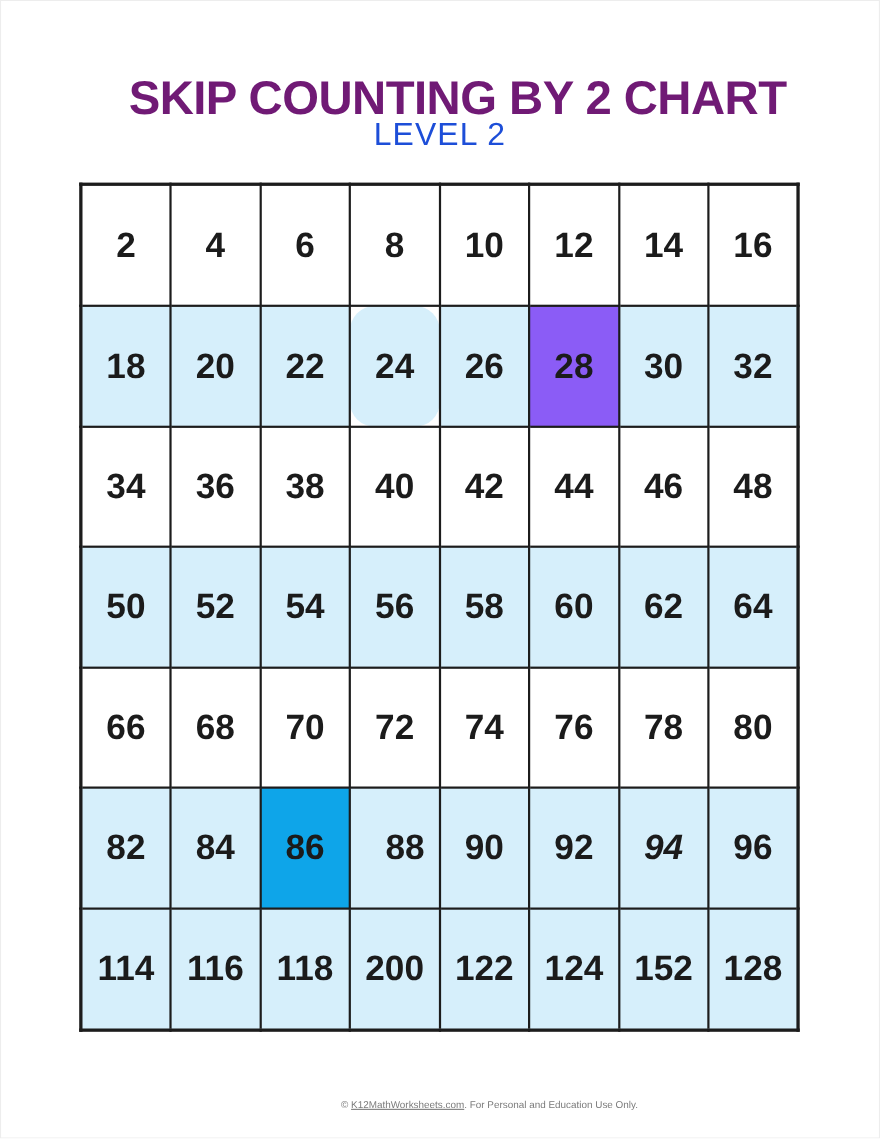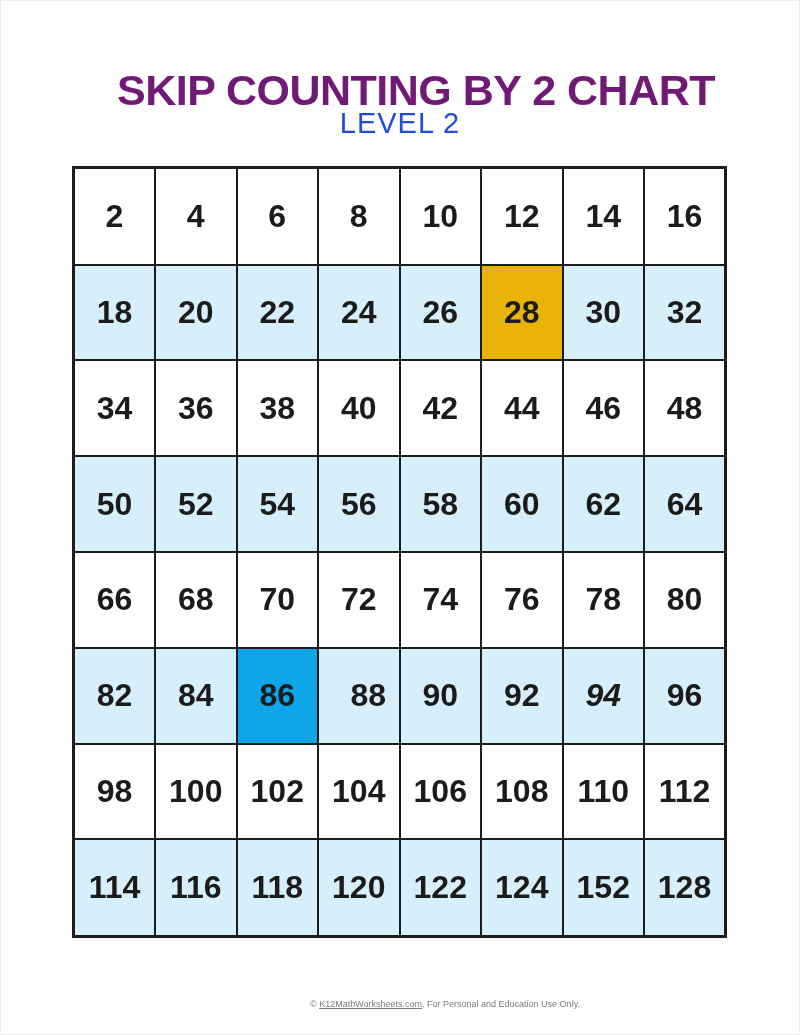--- a/index.html
+++ b/index.html
@@ -88,23 +88,23 @@
           <td>8</td>
           <td>10</td>
           <td>12</td>
           <td>14</td>
           <td>16</td>
         </tr>
         <tr>
           <td style="background: rgb(214, 239, 251);">18</td>
           <td style="background: rgb(214, 239, 251);">20</td>
           <td style="background: rgb(214, 239, 251);">22</td>
-          <td style="background: rgb(214, 239, 251);">24</td>
+          <td style="background: rgb(214, 239, 251); border-radius: 23px;">24</td>
           <td style="background: rgb(214, 239, 251);">26</td>
-          <td style="background: #eab308;">28</td>
+          <td style="background: #8b5cf6;">28</td>
           <td style="background: rgb(214, 239, 251);">30</td>
           <td style="background: rgb(214, 239, 251);">32</td>
         </tr>
         <tr>
           <td>34</td>
           <td>36</td>
           <td>38</td>
           <td>40</td>
           <td>42</td>
           <td>44</td>
@@ -135,34 +135,24 @@
           <td style="background: rgb(214, 239, 251); margin-top: 17px;">82</td>
           <td style="background: rgb(214, 239, 251);">84</td>
           <td style="background: #0ea5e9;">86</td>
           <td style="background: rgb(214, 239, 251); padding-left: 20px;">88</td>
           <td style="background: rgb(214, 239, 251);">90</td>
           <td style="background: rgb(214, 239, 251);">92</td>
           <td style="background: rgb(214, 239, 251); font-style: italic;">94</td>
           <td style="background: rgb(214, 239, 251);">96</td>
         </tr>
         <tr>
-          <td>98</td>
-          <td>100</td>
-          <td>102</td>
-          <td>104</td>
-          <td>106</td>
-          <td>108</td>
-          <td>110</td>
-          <td>112</td>
-        </tr>
-        <tr>
           <td style="background: rgb(214, 239, 251);">114</td>
           <td style="background: rgb(214, 239, 251);">116</td>
           <td style="background: rgb(214, 239, 251);">118</td>
-          <td style="background: rgb(214, 239, 251);">120</td>
+          <td style="background: rgb(214, 239, 251);">200</td>
           <td style="background: rgb(214, 239, 251);">122</td>
           <td style="background: rgb(214, 239, 251);">124</td>
           <td style="background: rgb(214, 239, 251);">152</td>
           <td style="background: rgb(214, 239, 251);">128</td>
         </tr>
       </tbody>
   </table>
 
   <div class="footer">
     <span>© </span><a>K12MathWorksheets.com</a><span>. For Personal and Education Use Only.</span>

